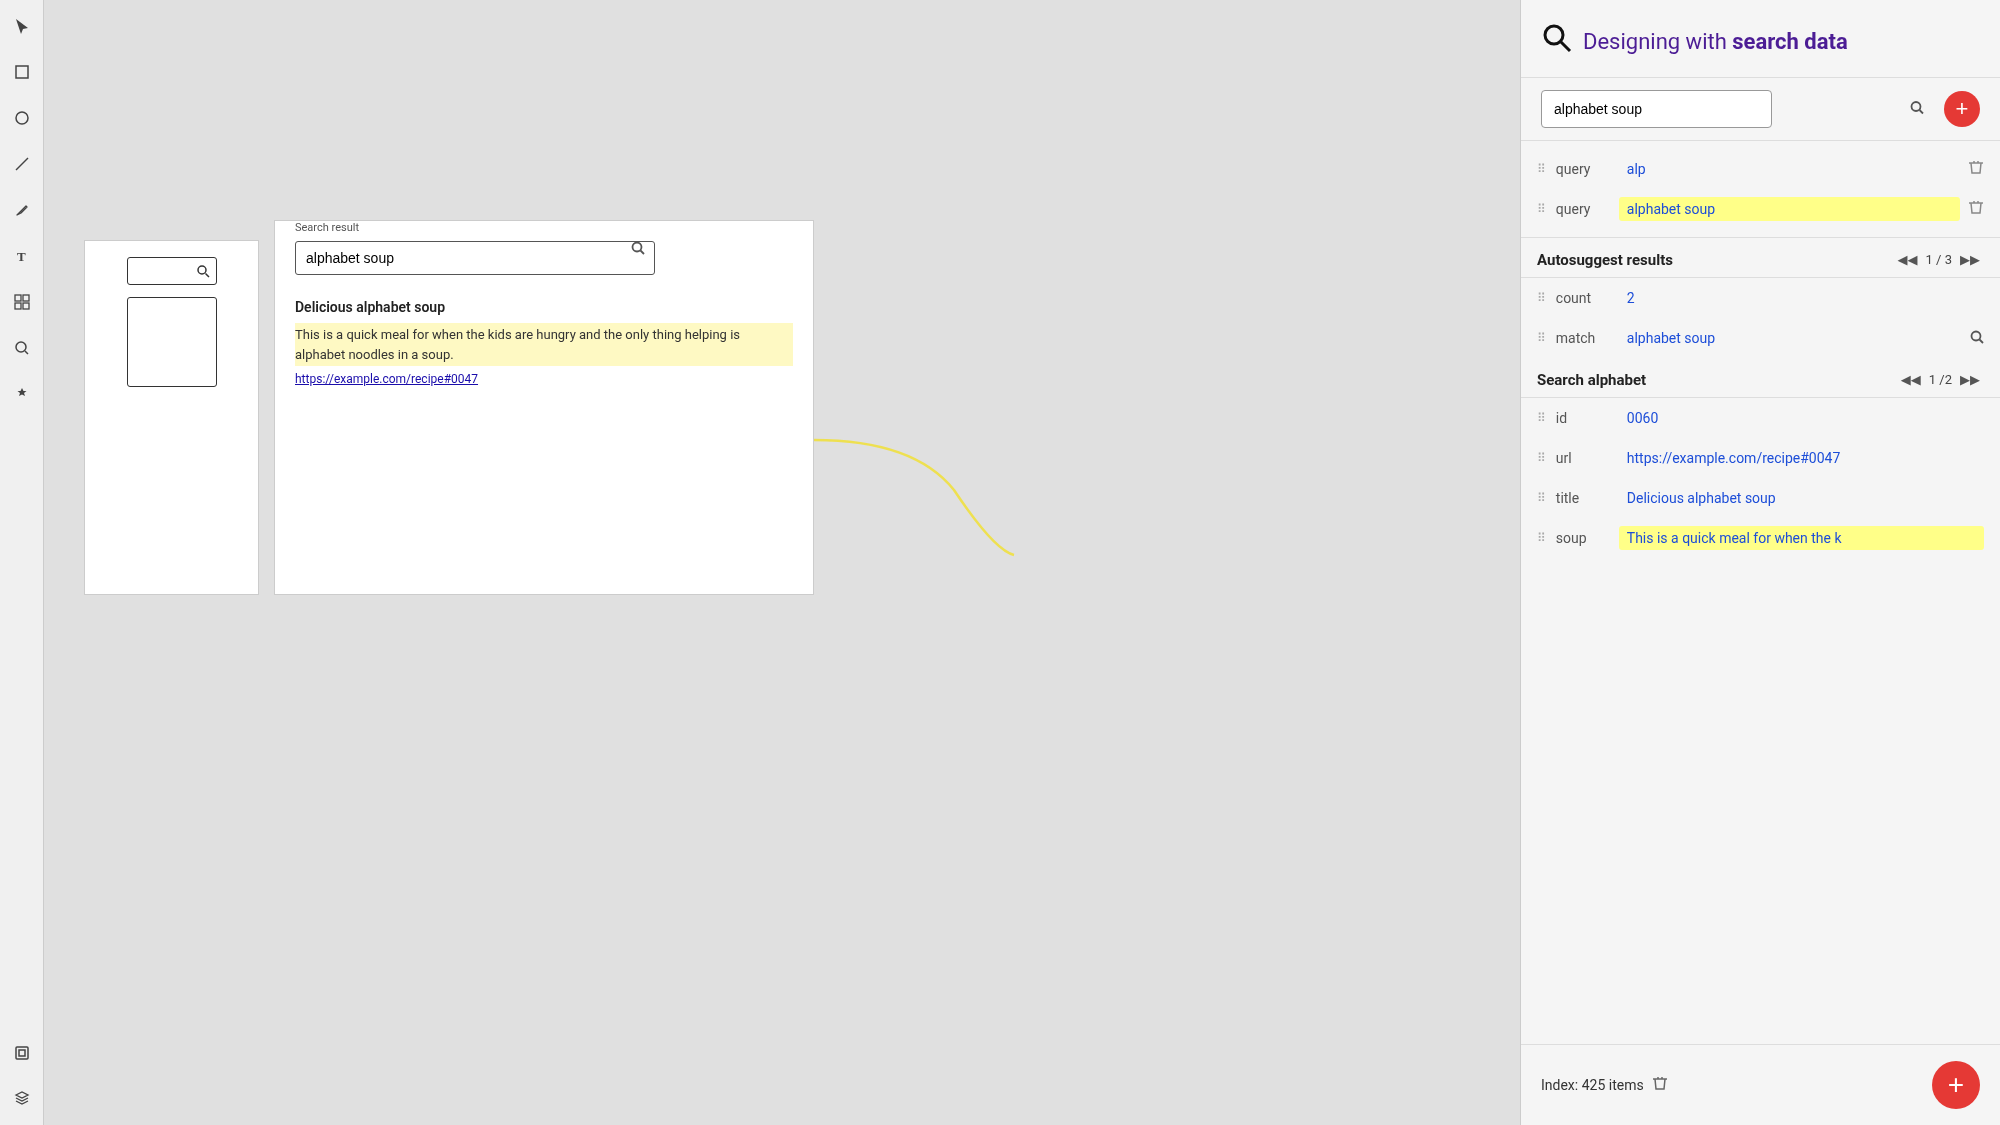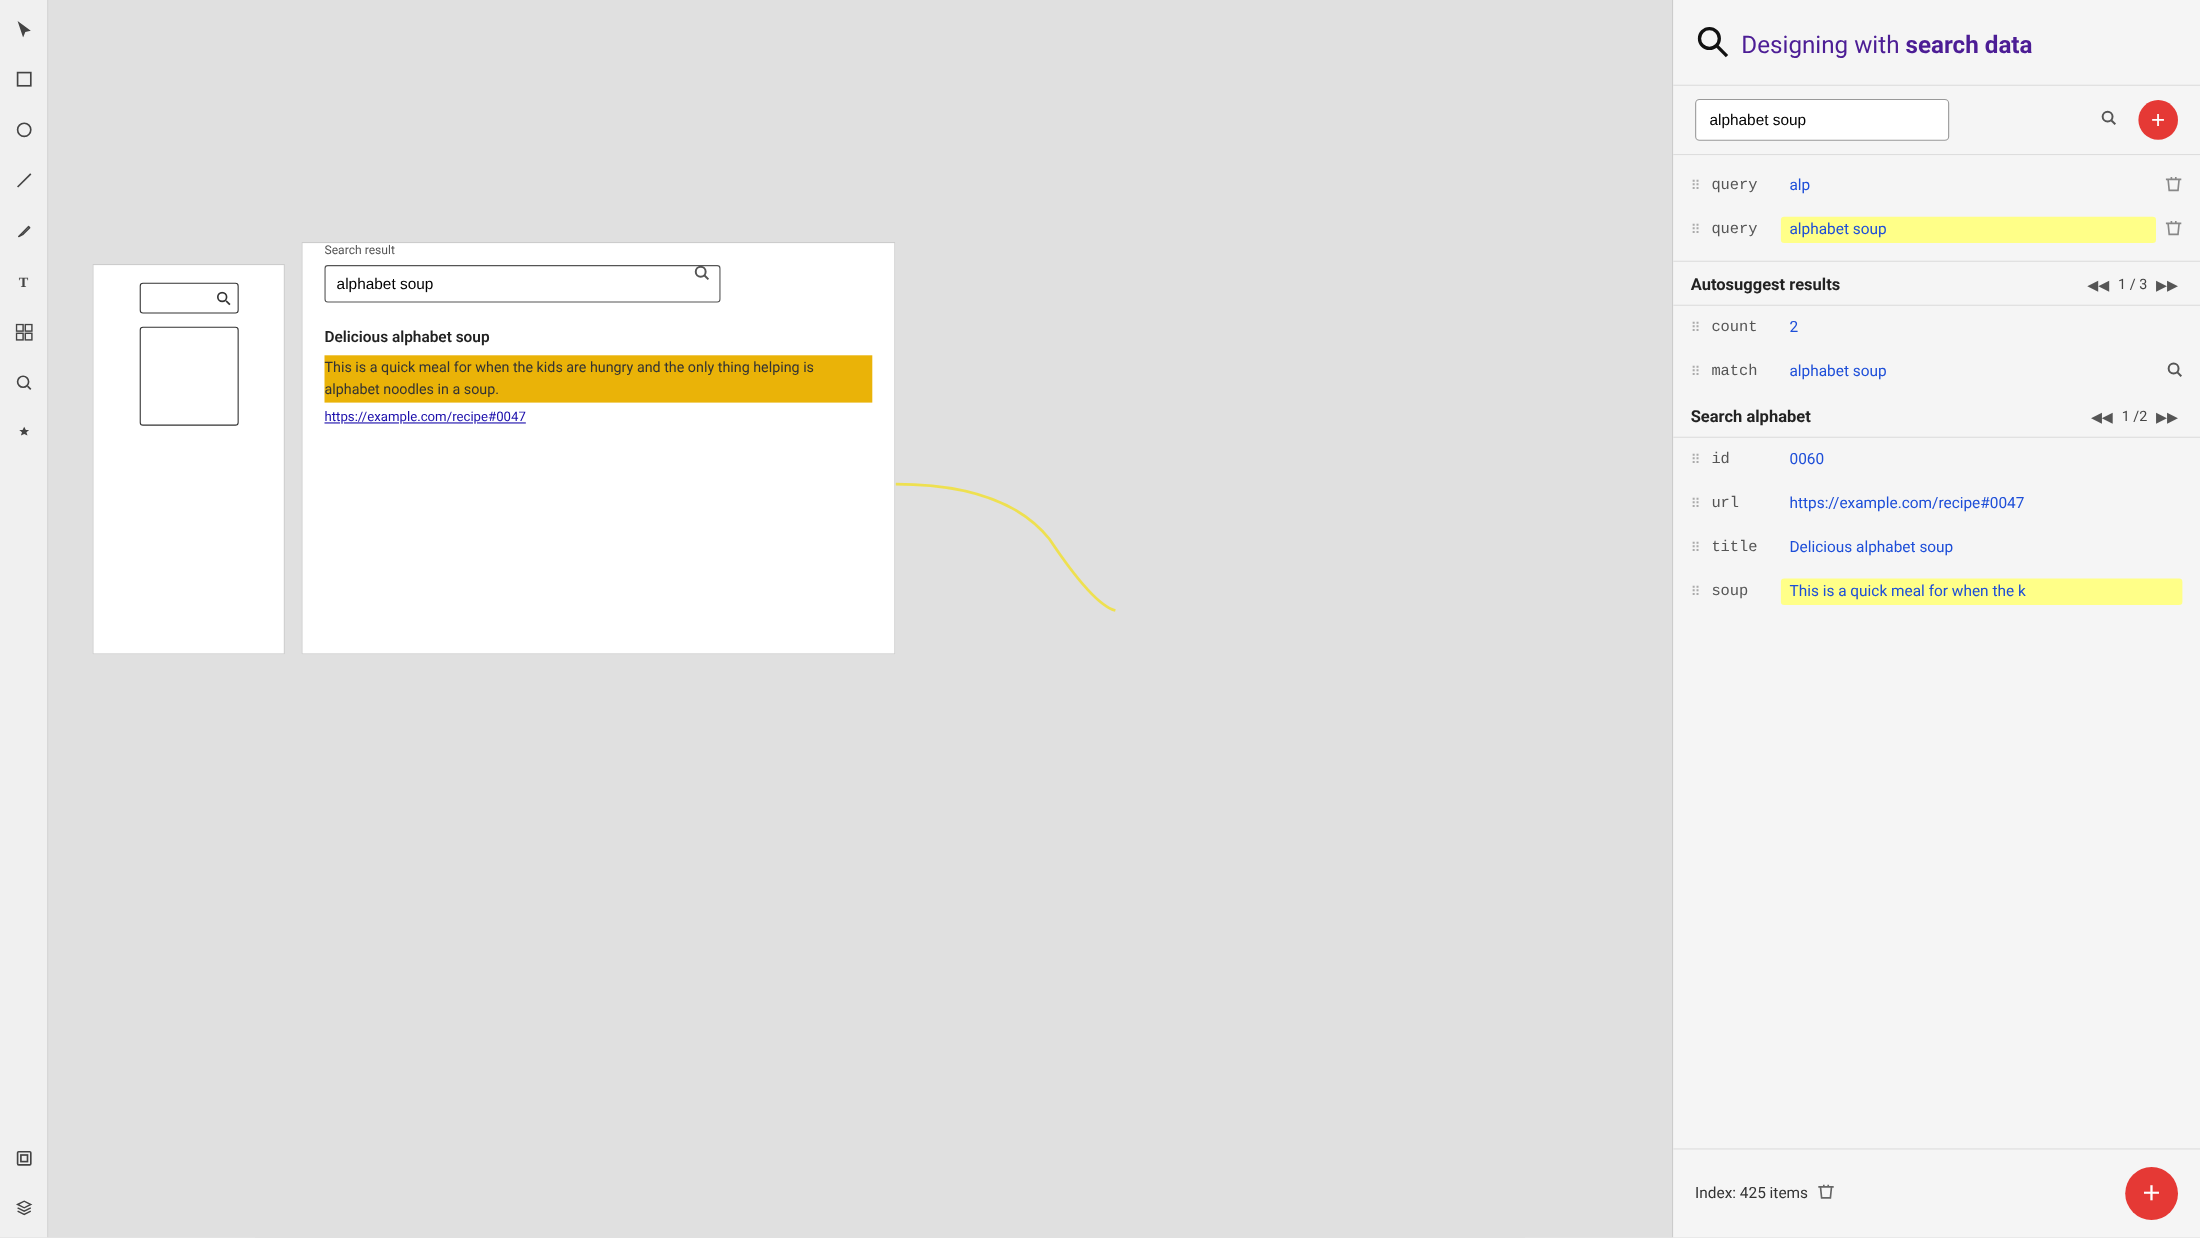--- a/index.html
+++ b/index.html
@@ -122,21 +122,21 @@
     }
 
     .result-title {
       font-size: 14px;
       font-weight: 600;
       color: #222;
       margin-bottom: 8px;
     }
 
     .result-body {
-      background: #eab308;
+      background: #fef9c3;
       font-size: 13px;
       color: #333;
       line-height: 1.5;
       padding: 2px 0;
       margin-bottom: 6px;
     }
 
     .result-link {
       color: #1a0dab;
       font-size: 12px;
@@ -257,21 +257,20 @@
       cursor: grab;
       user-select: none;
       margin-right: 4px;
     }
 
     .field-label {
       font-size: 14px;
       color: #555;
       width: 55px;
       flex-shrink: 0;
-      font-family: Liberation Mono, monospace;
     }
 
     .field-value {
       flex: 1;
       font-size: 14px;
       color: #1d4ed8;
       padding: 4px 8px;
       border-radius: 3px;
     }
 
@@ -282,20 +281,21 @@
     .delete-icon {
       color: #888;
       cursor: pointer;
       font-size: 16px;
       margin-left: auto;
     }
 
     
     .section-header {
       display: flex;
+      align-items: center;
       justify-content: space-between;
       padding: 12px 16px 8px;
       border-bottom: 1px solid #ddd;
     }
 
     .section-title {
       font-size: 15px;
       font-weight: 700;
       color: #222;
     }

